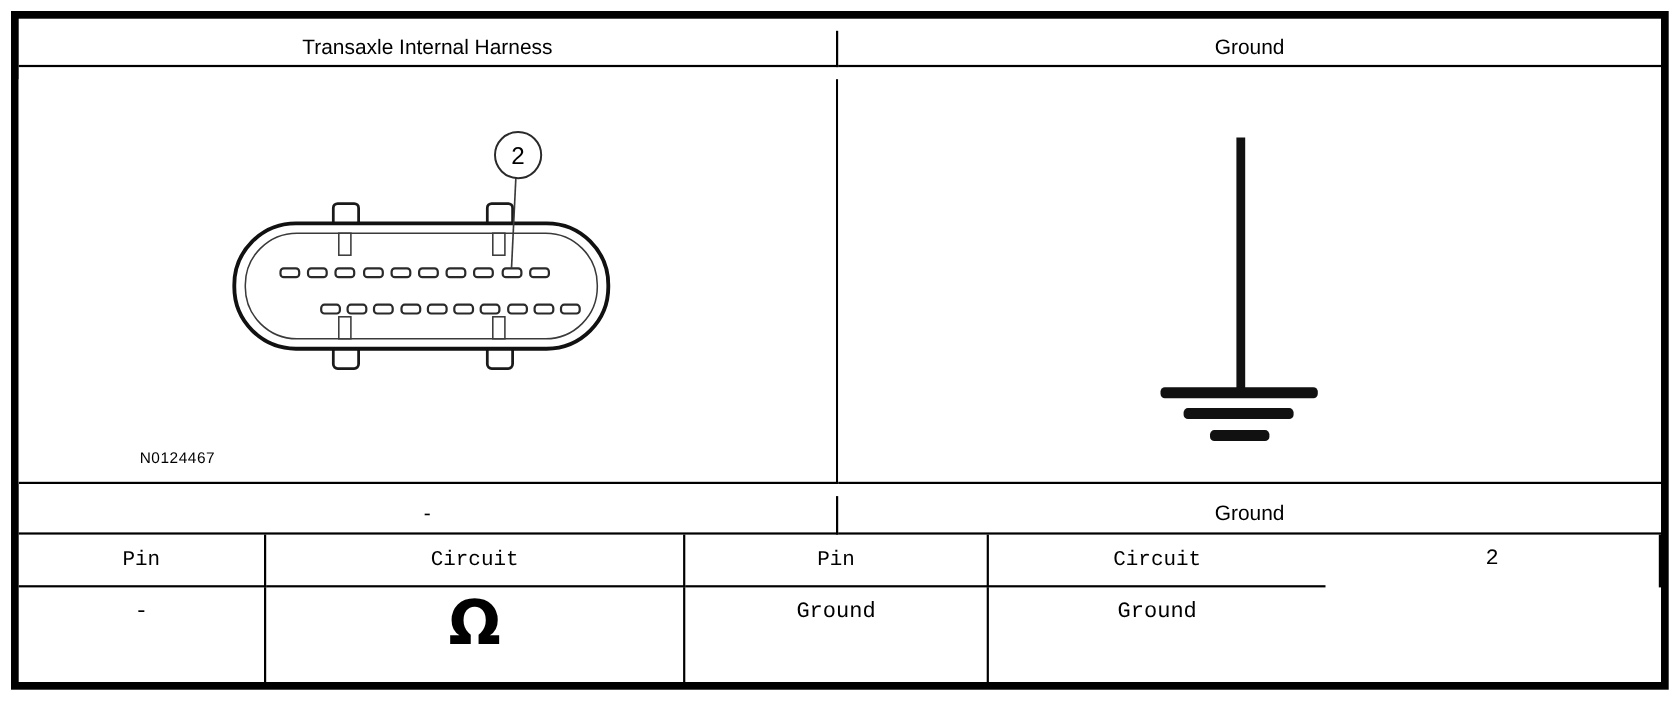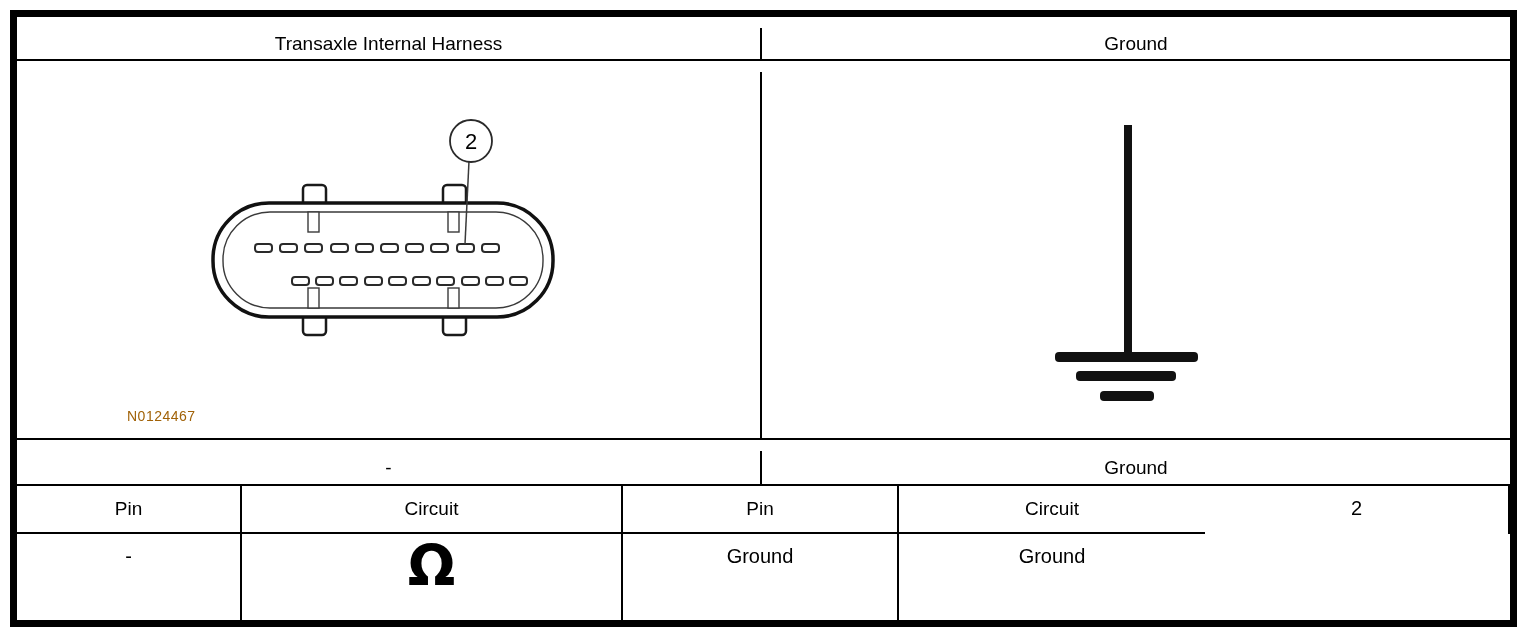--- a/index.html
+++ b/index.html
@@ -50,33 +50,34 @@
     justify-content: center;
     font-size: 19px;
   }
   .img-cell { background: #fff; }
   .img-cell svg { position: absolute; left: 0; top: 0; }
   .fig-id {
     position: absolute;
     left: 110px;
     top: 336px;
     font-size: 14px;
-    color: #a16207;
+    color: #000000;
     letter-spacing: 0.5px;
   }
   
   .gridB {
     display: grid;
     grid-template-columns: 225px 381px 276px 306px 1fr;
     grid-template-rows: 48px 1fr;
     height: 134px;
   }
   .gridB > div {
     box-sizing: border-box;
     position: relative;
+    font-family: Liberation Mono, monospace;
   }
   .gridB > .th {
     border-bottom: 2px solid #000;
     display: flex;
     align-items: center;
     justify-content: center;
     font-size: 19px;
   }
   .gridB > .td {
     display: flex;

